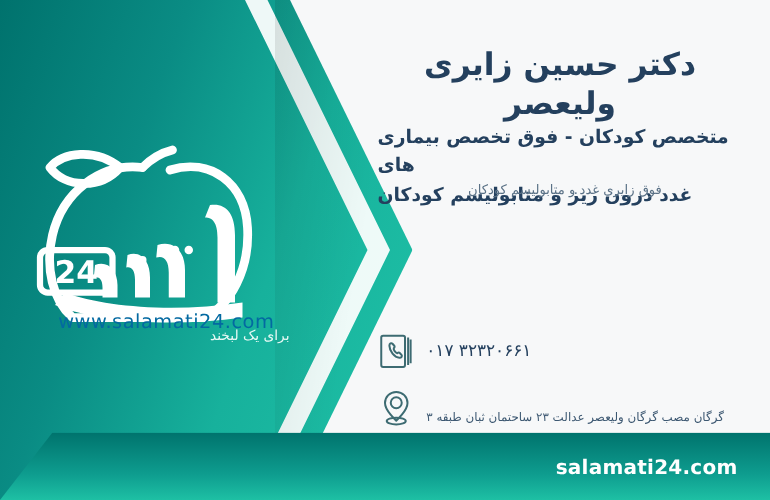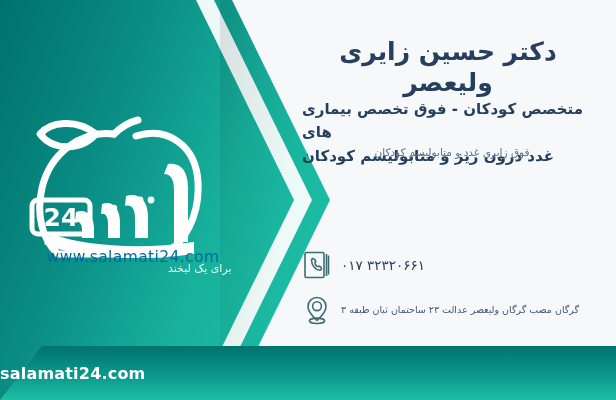--- a/index.html
+++ b/index.html
@@ -53,40 +53,40 @@
     color:#24405e;font-size:15px;font-weight:bold;line-height:1.55;
   }
   .spec-sub{
     position:absolute;right:14px;top:145px;width:300px;
     text-align:center;direction:rtl;
     color:#5a7186;font-size:10.5px;line-height:1.4;
   }
   
   .contact-row{
     position:absolute;right:14px;display:flex;flex-direction:row-reverse;
-    align-items:center;gap:9px;direction:rtl;
+    align-items:center;gap:9px;direction:rtl;margin-top:16px;
   }
   .row-phone{top:249px;width:300px;justify-content:flex-start;}
-  .row-addr{top:294px;width:300px;justify-content:flex-start;}
+  .row-addr{top:294px;width:300px;justify-content:flex-start;align-items:flex-end;}
   .c-icon{flex:0 0 auto;width:30px;height:32px;display:block;}
   .c-text{
     color:#24405e;font-size:13.5px;line-height:1.35;text-align:right;
     direction:rtl;white-space:nowrap;
   }
   .addr-text{font-size:9.5px;color:#3d5872;letter-spacing:0;}
   
   .bottom-bar{
     position:absolute;left:0;bottom:0;width:616px;height:54px;
     background:linear-gradient(180deg,#00736d 0%,#0e9d8f 62%,#1ec0a4 100%);
     -webkit-clip-path:polygon(42px 0, 616px 0, 616px 54px, 0 54px);
     clip-path:polygon(42px 0, 616px 0, 616px 54px, 0 54px);
   }
   .bottom-text{
     position:absolute;left:0;bottom:0;width:616px;height:54px;
-    display:flex;align-items:center;justify-content:flex-start;
+    display:flex;align-items:center;justify-content:flex-end;
     color:#ffffff;font-size:16px;font-weight:bold;letter-spacing:.2px;
     direction:ltr;
   }
   .bottom-text span{padding-right:26px;}
 </style>
 </head>
 <body>
 
 <div class="card">
 

